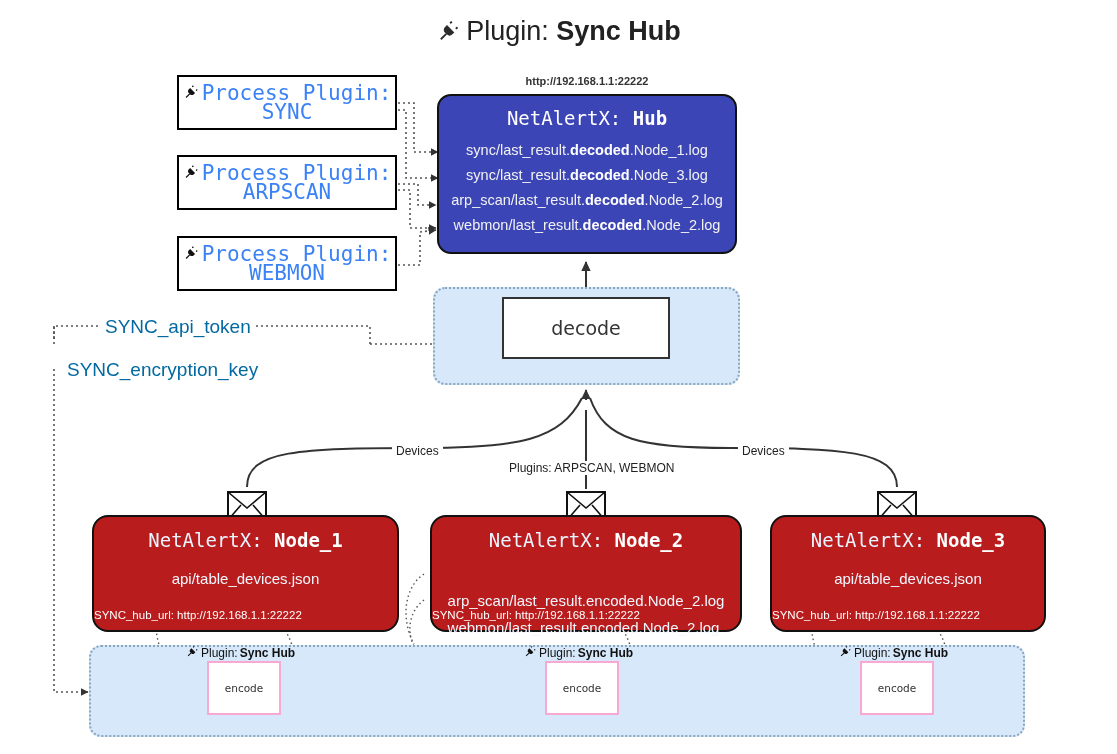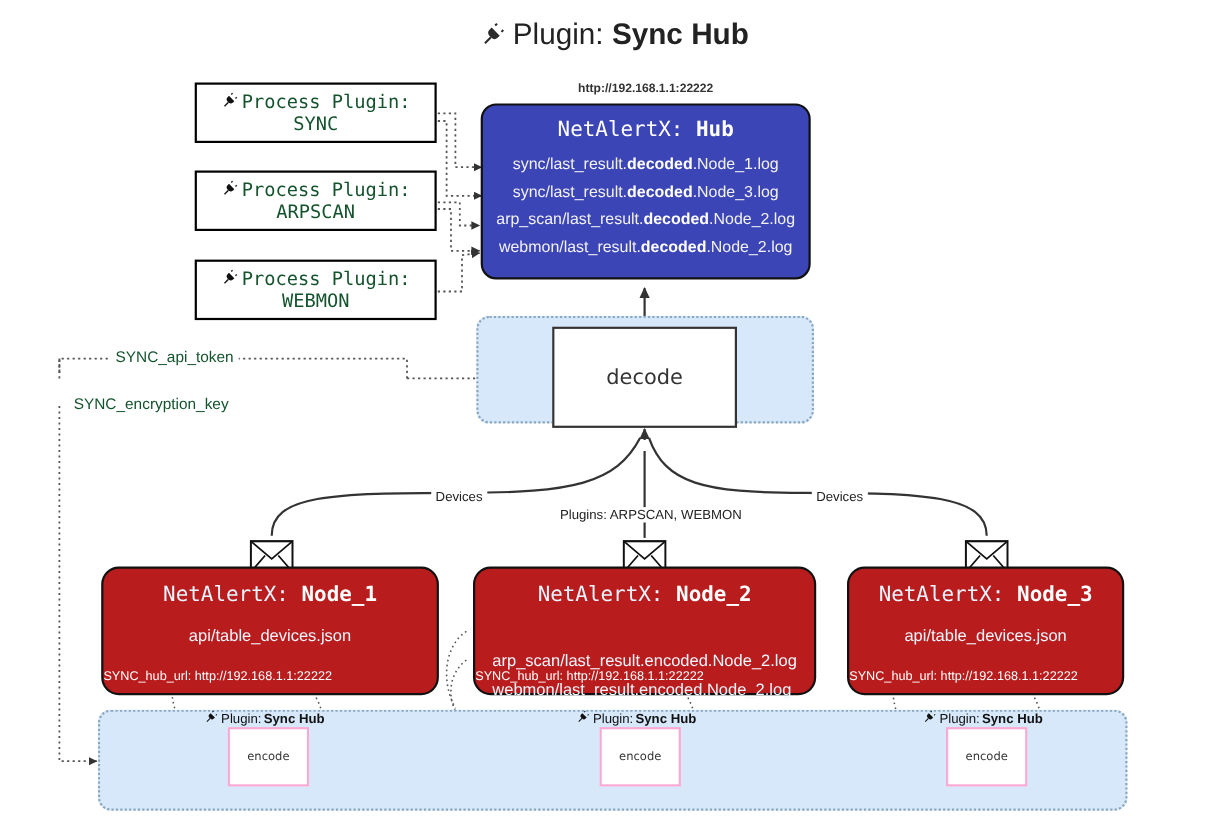--- a/index.html
+++ b/index.html
@@ -11,61 +11,61 @@
 
   
   #title{top:16px;left:0;width:1117px;text-align:center;font-size:27px;
          color:#222;letter-spacing:0px;}
   #title .plugname{font-weight:bold;}
   .plug-ico{display:inline-block;vertical-align:-3px;margin-right:4px;}
 
   
   .proc-box{background:#ffffff;border:2px solid #000;width:220px;height:55px;
             font-family:"DejaVu Sans Mono","Liberation Mono",monospace;
-            font-size:17px;line-height:19px;color:#14532d;
+            font-size:21px;line-height:19px;color:#3b82f6;
             display:flex;flex-direction:column;align-items:center;
             justify-content:center;text-align:center;}
   .proc-box .l1{display:flex;align-items:center;gap:2px;}
   .proc-box .l2{}
 
   
   #hub{left:437px;top:94px;width:300px;height:160px;background:#3c45b5;
        border:2.5px solid #111;border-radius:14px;color:#fff;
        display:flex;flex-direction:column;align-items:center;padding-top:11px;}
   #hub .hubtitle{font-family:"DejaVu Sans Mono","Liberation Mono",monospace;
        font-size:19px;color:#ffffff;margin-bottom:9px;letter-spacing:0px;}
   #hub .hubtitle b{font-weight:bold;}
   #hub .logline{font-size:14.5px;line-height:25px;color:#f2f2f2;white-space:nowrap;}
   #hub .logline b{font-weight:bold;color:#ffffff;}
   #huburl{left:437px;top:75px;width:300px;text-align:center;font-size:11px;
           font-weight:bold;color:#333;}
 
   
   #decode-cont{left:433px;top:287px;width:307px;height:98px;background:#d6e8fa;
        border:2px dotted #8aa6bf;border-radius:12px;}
-  #decode-box{left:502px;top:297px;width:168px;height:92px;background:#fff;
+  #decode-box{left:502px;top:297px;width:168px;height:62px;background:#fff;
        border:2px solid #333;display:flex;align-items:center;justify-content:center;
        font-family:"DejaVu Sans","Liberation Sans",sans-serif;font-size:19px;color:#333;}
 
   
   .edge-lbl{font-size:12px;color:#222;background:#ffffff;padding:0 4px;white-space:nowrap;}
-  .key-lbl{font-size:14px;color:#14532d;background:#ffffff;padding:0 5px;white-space:nowrap;}
+  .key-lbl{font-size:19px;color:#0369a1;background:#ffffff;padding:0 5px;white-space:nowrap;}
 
   
   .node{background:#b91c1c;border:2.5px solid #111;border-radius:16px;
         display:flex;flex-direction:column;align-items:center;padding-top:12px;}
   .node .ntitle{font-family:"DejaVu Sans Mono","Liberation Mono",monospace;
         font-size:19px;color:#eaf4ff;letter-spacing:0px;}
   .node .ntitle b{font-weight:bold;color:#ffffff;}
   .node .nline{font-size:15px;color:#f0f7ff;line-height:27px;white-space:nowrap;}
   .node .nurl{position:absolute;bottom:9px;left:0;width:100%;text-align:left;
         font-size:11.5px;color:#ffffff;white-space:nowrap;}
   #node1{left:92px;top:515px;width:307px;height:117px;}
   #node2{left:430px;top:515px;width:312px;height:117px;gap:32px;}
-  #node3{left:770px;top:515px;width:252px;height:117px;}
+  #node3{left:770px;top:515px;width:276px;height:117px;}
   #node1 .nlines{margin-top:14px;}
   #node3 .nlines{margin-top:14px;}
   #node2 .nlines{margin-top:4px;}
 
   
   #enc-cont{left:89px;top:645px;width:936px;height:92px;background:#d6e8fa;
        border:2px dotted #8aa6bf;border-radius:12px;}
   .enc-box{background:#ffffff;border:2px solid #f9a8d4;width:74px;height:54px;
        display:flex;align-items:center;justify-content:center;
        font-family:"DejaVu Sans","Liberation Sans",sans-serif;font-size:10.5px;color:#333;}

